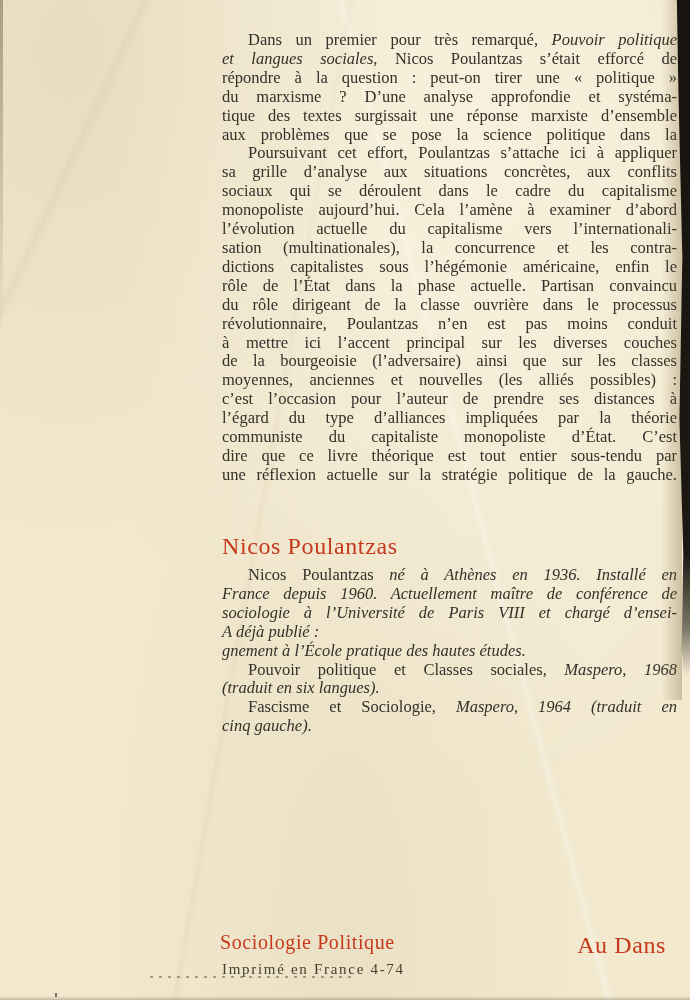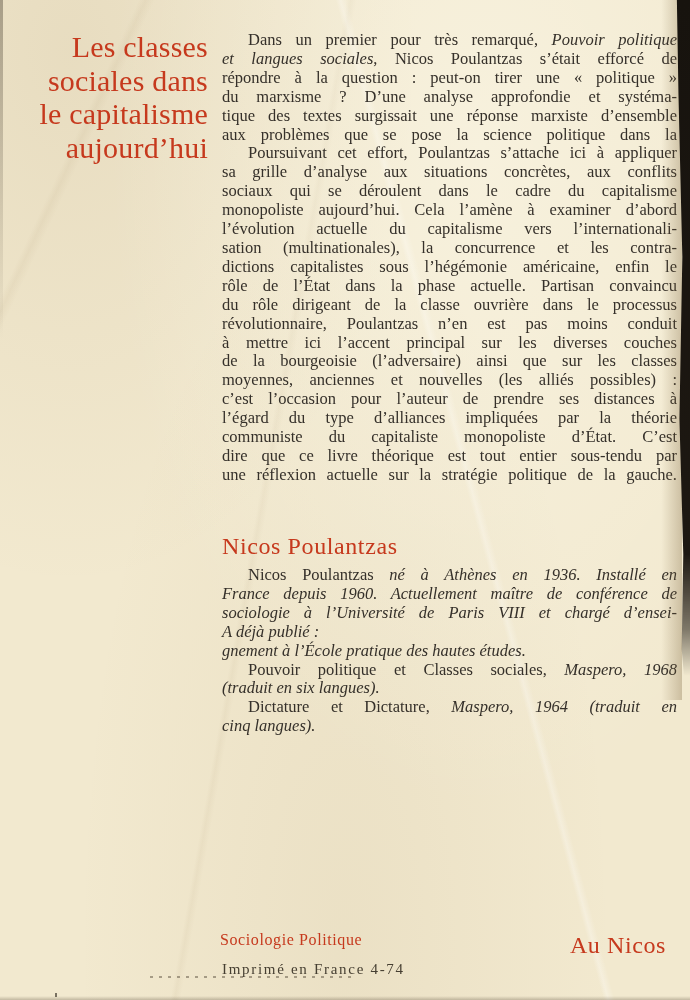--- a/index.html
+++ b/index.html
@@ -64,43 +64,37 @@
   .tline.left { text-align-last:left; }
   .tline.ind { text-indent:26px; }
   .it { font-style:italic; }
 
   .author-heading {
     position:absolute; left:222px; top:533px;
     font-size:24px; letter-spacing:0.6px; color:var(--red);
   }
   .footer-collection {
     position:absolute; left:220px; top:931px;
-    font-size:16px; letter-spacing:0.6px; color:var(--red);
+    font-size:20px; letter-spacing:0.6px; color:var(--red);
   }
   .footer-imprint {
     position:absolute; left:222px; top:961px;
     font-size:15px; letter-spacing:1.7px; color:#453e31;
   }
   .footer-publisher {
     position:absolute; right:24px; top:932px;
     font-size:24px; letter-spacing:0.6px; color:var(--red);
   }
 </style>
 </head>
 <body>
 
 <div class="page">
   <div class="texture"></div>
 
-  <div class="title">
-      <div>Les classes</div>
-      <div>sociales dans</div>
-      <div>le capitalisme</div>
-      <div>aujourd’hui</div>
-    </div>
 
   <div class="blurb">
       <div>
         <div class="tline ind"><span>Dans un premier pour très remarqué, </span><span class="it">Pouvoir politique</span></div>
         <div class="tline"><span class="it">et langues sociales</span><span>, Nicos Poulantzas s’était efforcé de</span></div>
         <div class="tline"><span>répondre à la question : peut-on tirer une « politique »</span></div>
         <div class="tline"><span>du marxisme ? D’une analyse approfondie et systéma-</span></div>
         <div class="tline"><span>tique des textes surgissait une réponse marxiste d’ensemble</span></div>
         <div class="tline"><span>aux problèmes que se pose la science politique dans la</span></div>
       </div>
@@ -129,27 +123,27 @@
   <div class="author-heading">Nicos Poulantzas</div>
 
   <div class="bio">
       <div class="tline ind"><span>Nicos Poulantzas </span><span class="it">né à Athènes en 1936. Installé en</span></div>
       <div class="tline"><span class="it">France depuis 1960. Actuellement maître de conférence de</span></div>
       <div class="tline"><span class="it">sociologie à l’Université de Paris VIII et chargé d’ensei-</span></div>
       <div class="tline left"><span class="it">A déjà publié :</span></div>
       <div class="tline left"><span class="it">gnement à l’École pratique des hautes études.</span></div>
       <div class="tline ind"><span>Pouvoir politique et Classes sociales, </span><span class="it">Maspero, 1968</span></div>
       <div class="tline left"><span class="it">(traduit en six langues).</span></div>
-      <div class="tline ind"><span>Dictature et Dictature, </span><span class="it">Maspero, 1964 (traduit en</span></div>
-      <div class="tline left"><span class="it">cinq langues).</span></div>
+      <div class="tline ind"><span>Fascisme et Sociologie, </span><span class="it">Maspero, 1964 (traduit en</span></div>
+      <div class="tline left"><span class="it">cinq gauche).</span></div>
     </div>
 
   <div class="footer-collection">Sociologie Politique</div>
   <div class="footer-imprint">Imprimé en France 4-74</div>
-  <div class="footer-publisher">Au Nicos</div>
+  <div class="footer-publisher">Au Dans</div>
 
   <div class="edge-shade"></div>
   <div class="edge-right"></div>
   <div class="edge-left"></div>
   <div class="edge-bottom"></div>
   <div class="perforation"></div>
   <div class="speck"></div>
 </div>
 
 </body></html>

